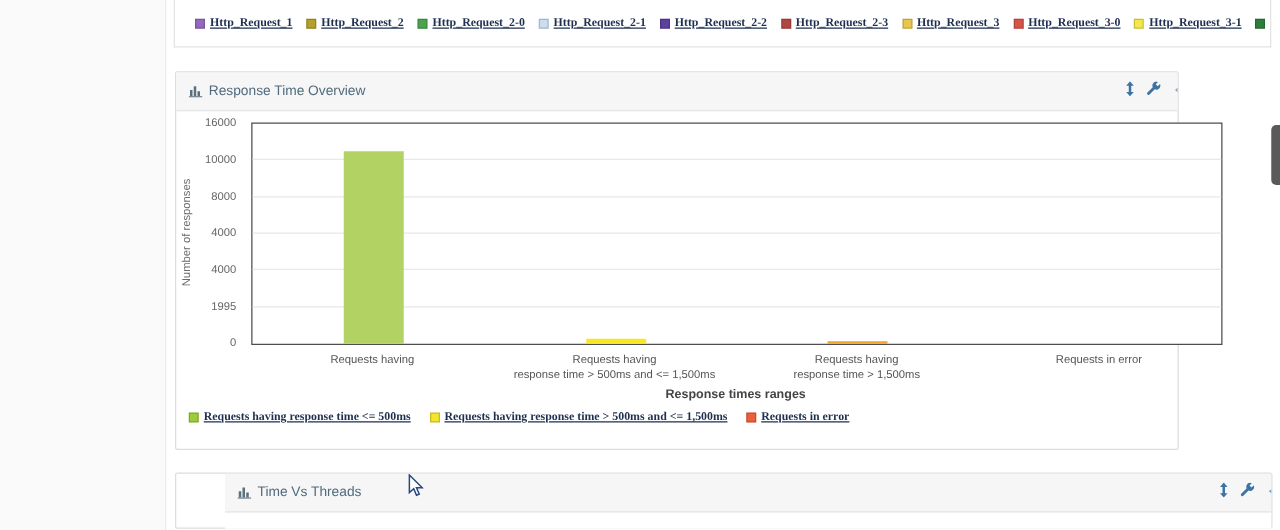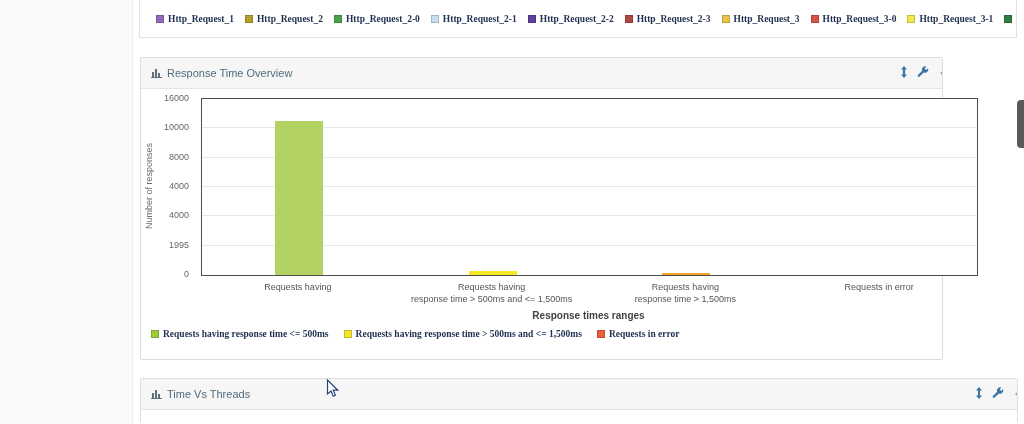--- a/index.html
+++ b/index.html
@@ -11,29 +11,29 @@
     background:#fafafa;border-right:1px solid #ececec;}
   .content{position:absolute;left:133px;top:0;width:891px;height:424px;}
 
   
   .top-legend-panel{position:absolute;left:6px;top:0;width:878px;height:38px;
     background:#fff;border:1px solid #e3e3e3;border-top:none;box-sizing:border-box;
     display:flex;align-items:center;padding:0 0 0 16px;gap:11px;overflow:hidden;}
 
   .legend-item{display:inline-flex;align-items:center;
     font-family:"Liberation Serif",serif;font-weight:bold;font-size:9.5px;
-    color:#1e2f50;white-space:nowrap;}
+    color:#1e2f50;white-space:nowrap;text-decoration:underline;}
   .swatch{width:8px;height:8px;display:inline-block;margin-right:4px;
     border:1px solid rgba(0,0,0,.18);box-sizing:border-box;}
 
   
   .panel{position:absolute;background:#fff;border:1px solid #dddddd;
     border-radius:2px;box-sizing:border-box;}
   .panel-rt{left:7px;top:57px;width:803px;height:303px;}
-  .panel-tvt{left:7px;top:378px;width:878px;height:45px;}
+  .panel-tvt{left:7px;top:378px;width:878px;height:45px;padding-left:39px;}
   .panel-header{height:30px;background:#f6f6f6;border-bottom:1px solid #e5e5e5;
     display:flex;align-items:center;padding:0 8px 0 10px;position:relative;overflow:hidden;}
   .panel-title{font-size:11px;color:#4f6b7d;margin-left:5px;}
   .chart-ic{display:inline-flex;align-items:flex-end;}
   .header-icons{position:absolute;right:8px;top:50%;transform:translateY(-50%);
     display:flex;align-items:center;gap:9px;}
   .ghost{margin-right:-14px;}
   .panel-body{position:relative;height:272px;}
   .panel-body2{height:13px;background:#fff;}
 

